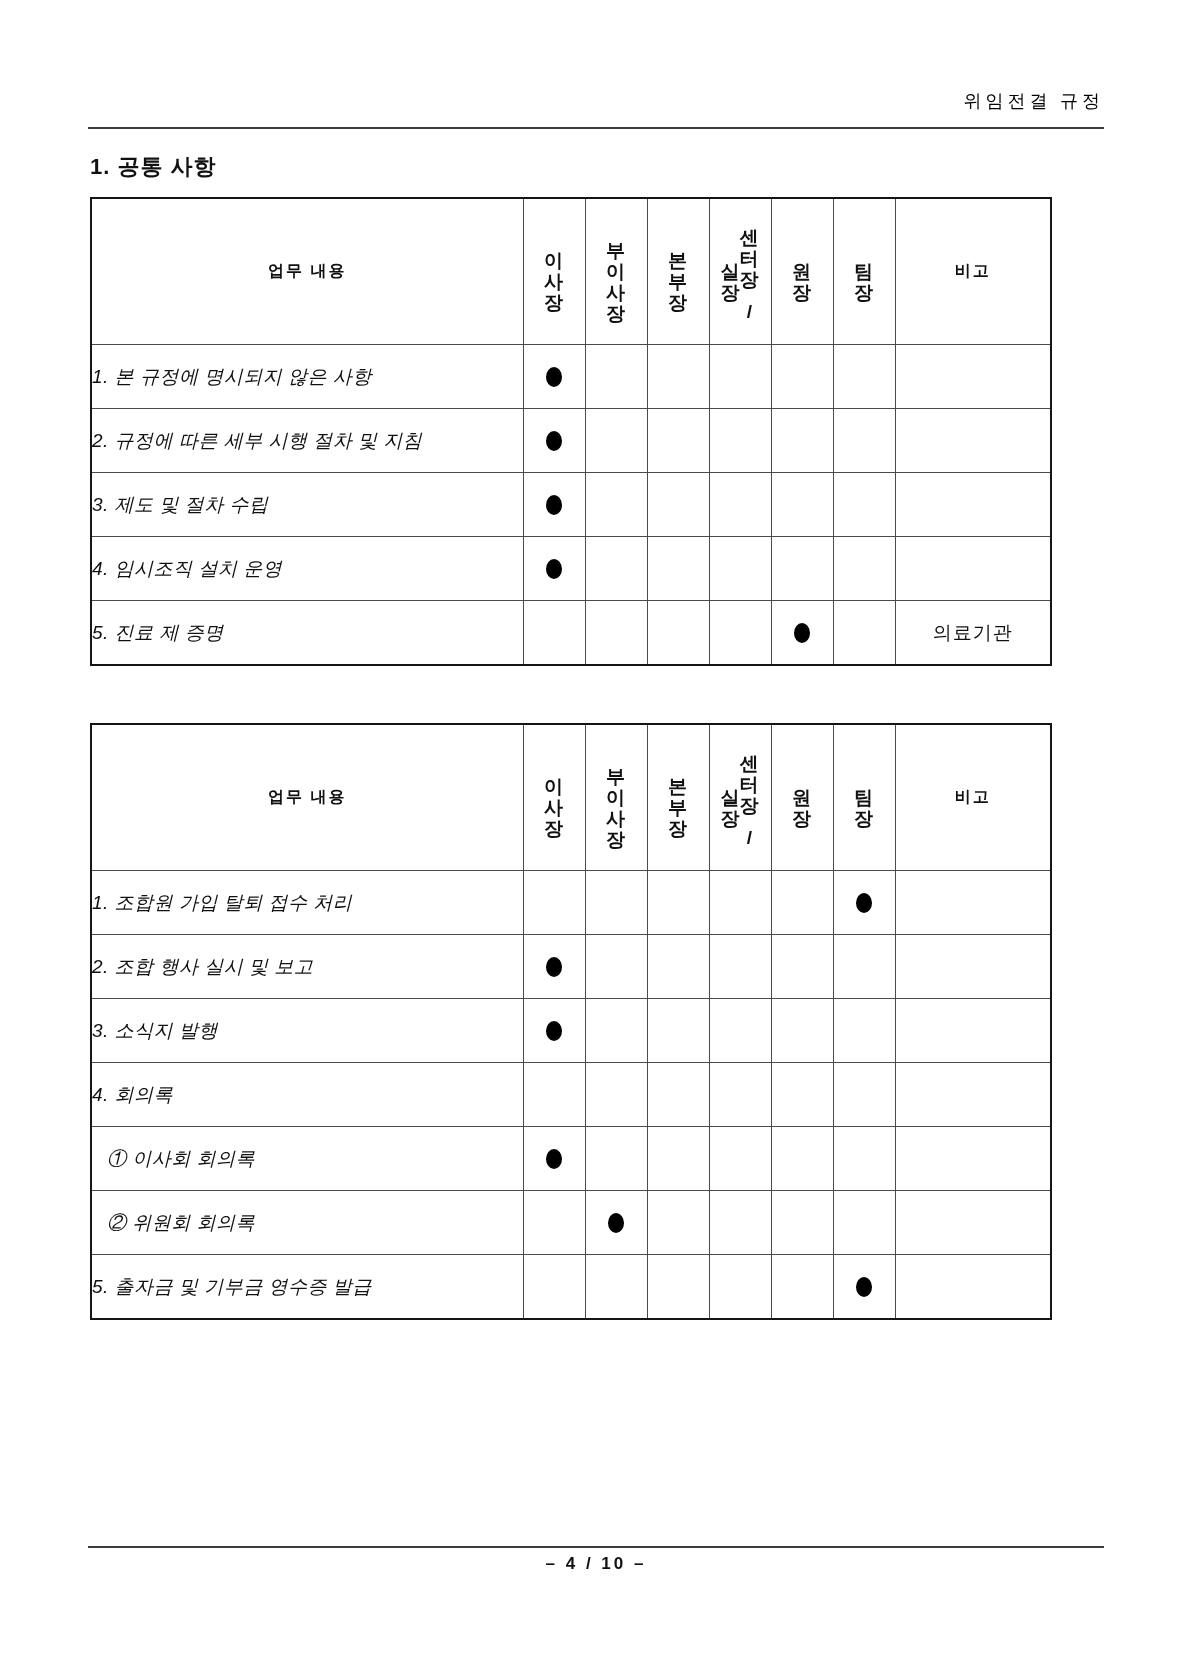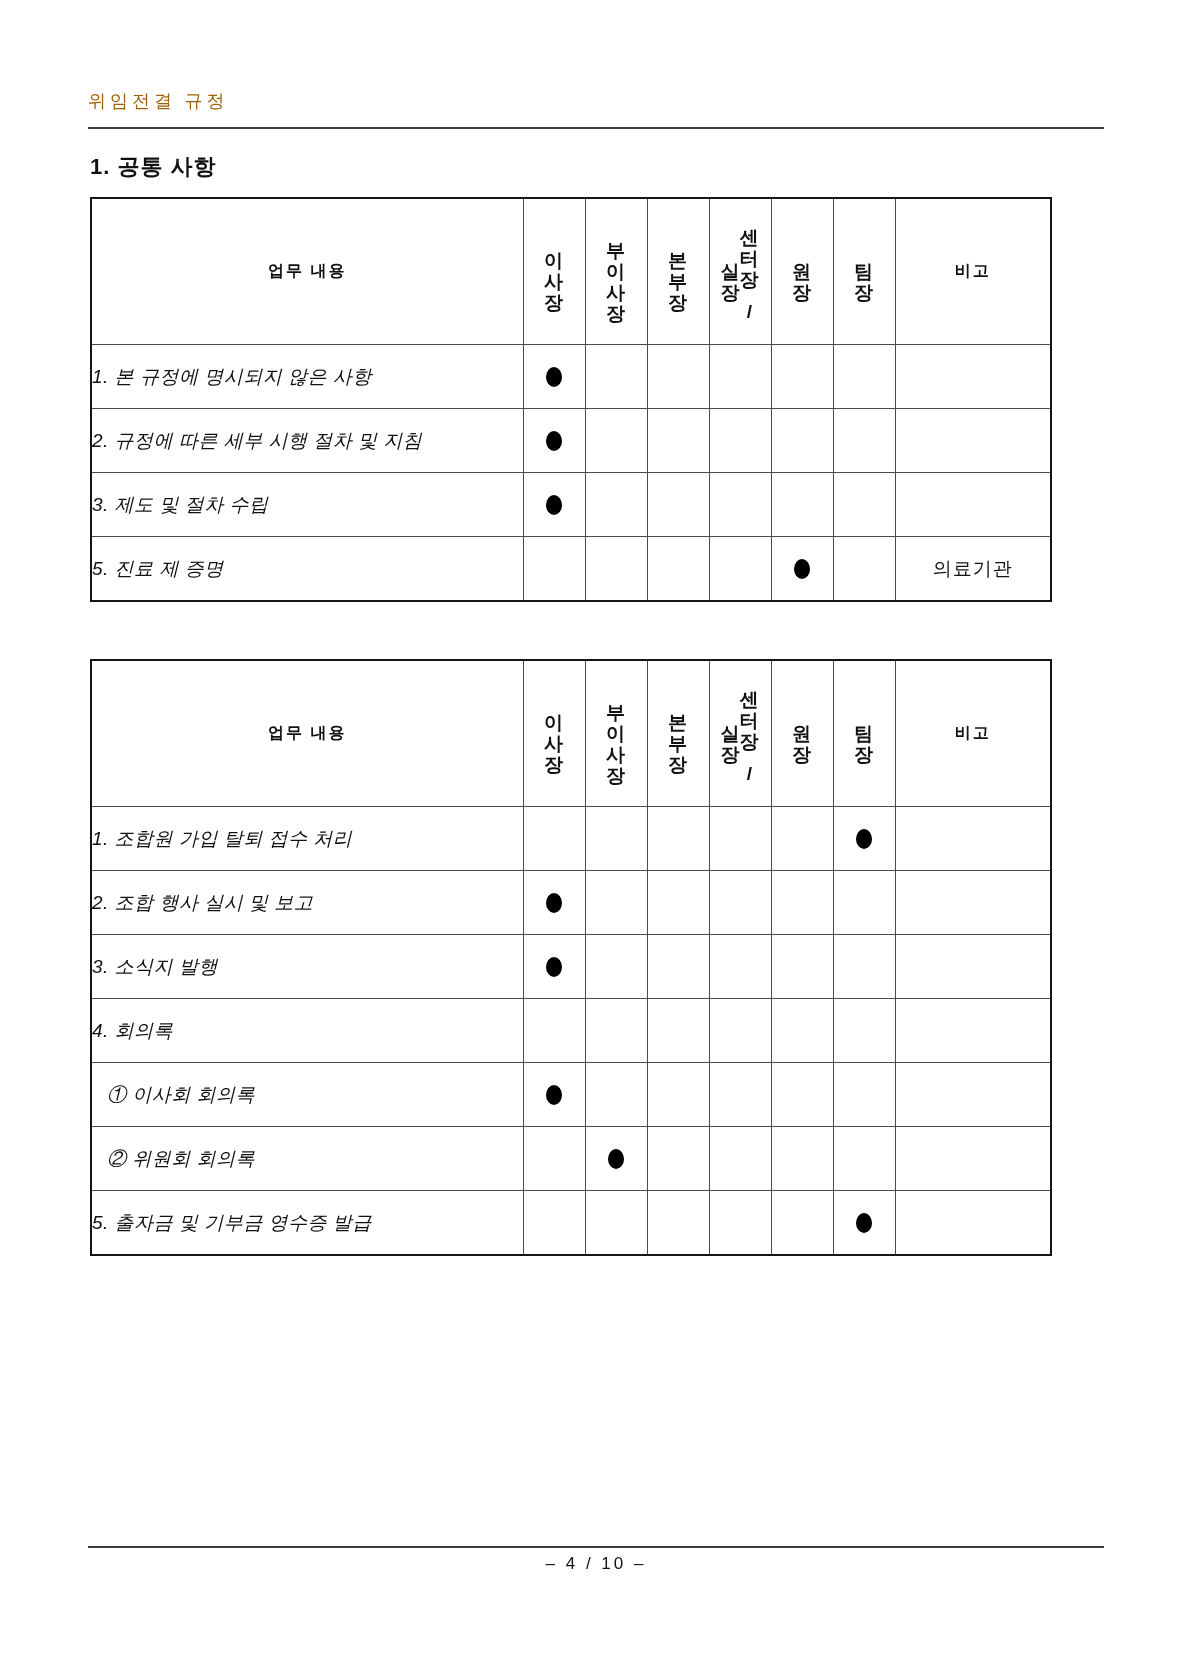--- a/index.html
+++ b/index.html
@@ -8,24 +8,24 @@
     width:1192px; height:1680px;
     margin:0 auto;
     background:#ffffff;
     font-family:"Liberation Sans", sans-serif;
     color:#111111;
     overflow:hidden;
   }
   
   .doc-header {
     position:absolute; top:90px; left:88px; right:88px;
-    text-align:left;
+    text-align:right;
     font-family:"Liberation Serif", serif;
     font-size:18px; line-height:22px; letter-spacing:4px;
-    color:#a16207;
+    color:#000000;
     padding-bottom:15px;
     border-bottom:2px solid #3d3d3d;
   }
   
   .content { position:absolute; top:153px; left:90px; width:872px; }
   .rule-section + .rule-section { margin-top:57px; }
   .section-title {
     font-size:22px; font-weight:bold; line-height:27px;
     letter-spacing:1px;
     margin:0 0 17px 0;
@@ -74,21 +74,21 @@
     border-radius:50%;
     vertical-align:middle;
   }
   .td-remark { text-align:center; font-size:19px; letter-spacing:1px; }
   
   .doc-footer {
     position:absolute; top:1546px; left:88px; right:88px;
     border-top:2px solid #3d3d3d;
     text-align:center;
     padding-top:6px;
-    font-size:17px; font-weight:normal; letter-spacing:3px;
+    font-size:17px; font-weight:bold; letter-spacing:3px;
   }
 </style>
 </head>
 <body>
 
 <div class="page">
 
   <div class="doc-header">
     <span>위임전결 규정</span>
   </div>
@@ -144,20 +144,30 @@
               <td class="td-task">3. 제도 및 절차 수립</td>
               <td class="td-dot"><span class="dot" style="background: rgb(0, 0, 0);"></span></td>
               <td class="td-dot"></td>
               <td class="td-dot"></td>
               <td class="td-dot"></td>
               <td class="td-dot"></td>
               <td class="td-dot"></td>
               <td class="td-remark"></td>
             </tr>
             <tr>
+              <td class="td-task">4. 임시조직 설치 운영</td>
+              <td class="td-dot"><span class="dot" style="background: rgb(0, 0, 0);"></span></td>
+              <td class="td-dot"></td>
+              <td class="td-dot"></td>
+              <td class="td-dot"></td>
+              <td class="td-dot"></td>
+              <td class="td-dot"></td>
+              <td class="td-remark"></td>
+            </tr>
+            <tr>
               <td class="td-task">5. 진료 제 증명</td>
               <td class="td-dot"></td>
               <td class="td-dot"></td>
               <td class="td-dot"></td>
               <td class="td-dot"></td>
               <td class="td-dot"><span class="dot" style="background: rgb(0, 0, 0);"></span></td>
               <td class="td-dot"></td>
               <td class="td-remark">의료기관</td>
             </tr>
           </tbody>

